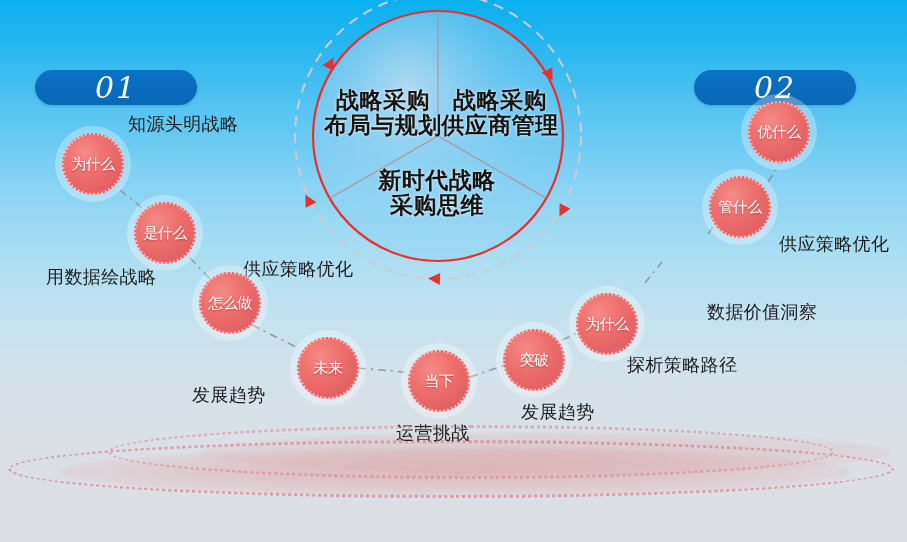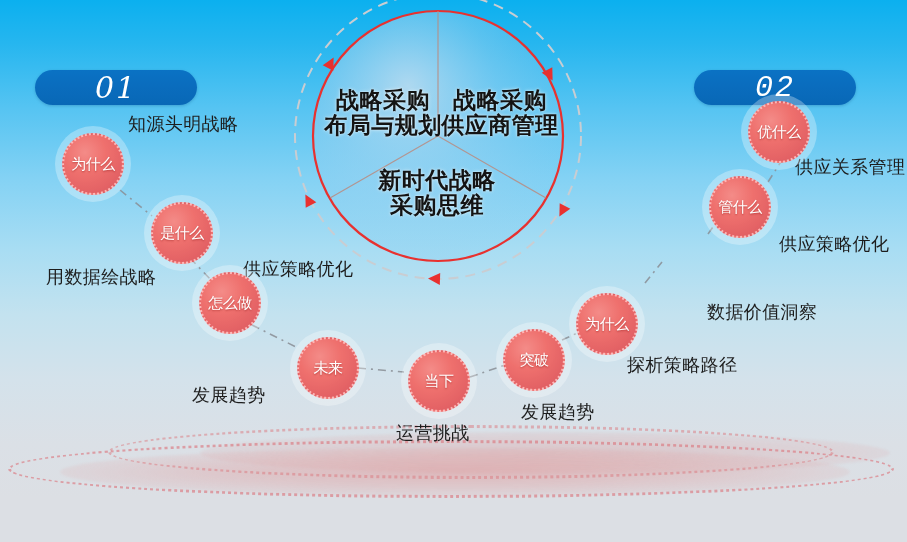--- a/index.html
+++ b/index.html
@@ -70,21 +70,21 @@
     justify-content: center;
     font-size: 30px;
     font-style: italic;
     font-weight: 400;
     letter-spacing: 2px;
     font-family: "DejaVu Serif", "Liberation Serif", serif;
     box-shadow: 0 1px 3px rgba(0,60,110,0.25);
     margin-top: 28px;
   }
   #badge-01 { left: 35px;  top: 42px;  width: 162px; }
-  #badge-02 { left: 694px; top: 42px;  width: 162px; font-family: Liberation Mono, monospace; }
+  #badge-02 { left: 694px; top: 42px;  width: 162px; }
   #badge-03 { left: 364px; top: 296px; width: 158px; }
 
   
   #wheel-wrap {
     position: absolute;
     left: 288px; top: -12px;
     width: 300px; height: 300px;
   }
   #wheel-svg { position: absolute; left: 0; top: 0; }
   .wheel-seg-text {
@@ -214,28 +214,27 @@
     <div>新时代战略</div>
     <div>采购思维</div>
   </div>
 
   <div class="badge" id="badge-01">01</div>
   <div class="badge" id="badge-02">02</div>
 
   <div class="bubble" style="left:62px; top:133px;">为什么</div>
   <div class="caption" style="left:128px; top:112px;">知源头明战略</div>
 
-  <div class="bubble" style="left:151px; top:202px;">是什么</div>
+  <div class="bubble" style="left:134px; top:202px;">是什么</div>
   <div class="caption" style="left:46px; top:265px;">用数据绘战略</div>
 
   <div class="bubble" style="left:199px; top:272px;">怎么做</div>
   <div class="caption" style="left:243px; top:257px;">供应策略优化</div>
 
   <div class="bubble" style="left:748px; top:101px;">优什么</div>
-  <div class="caption" style="left:795px; top:155px;">供应关系管理</div>
 
   <div class="bubble" style="left:709px; top:176px;">管什么</div>
   <div class="caption" style="left:779px; top:232px;">供应策略优化</div>
 
   <div class="caption" style="left:707px; top:300px;">数据价值洞察</div>
 
   <div class="bubble" style="left:576px; top:293px;">为什么</div>
   <div class="caption" style="left:627px; top:353px;">探析策略路径</div>
 
   <div class="bubble" style="left:297px; top:337px;">未来</div>

